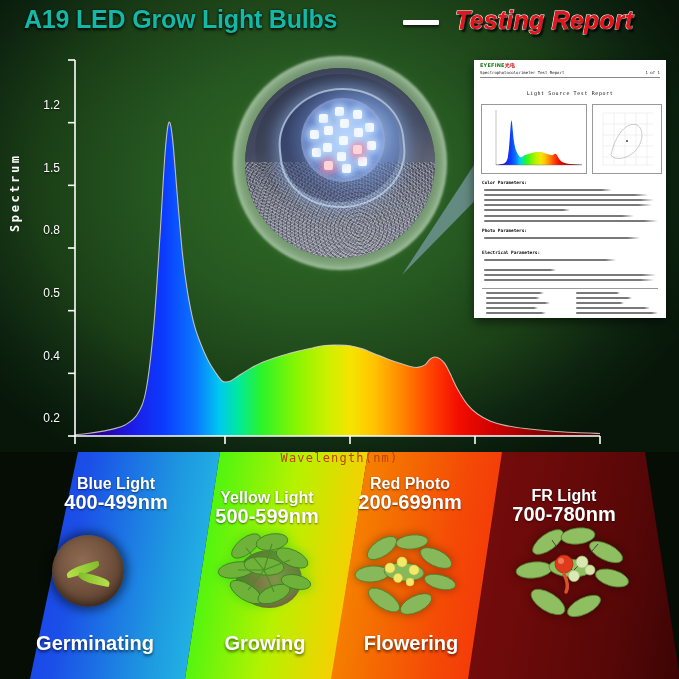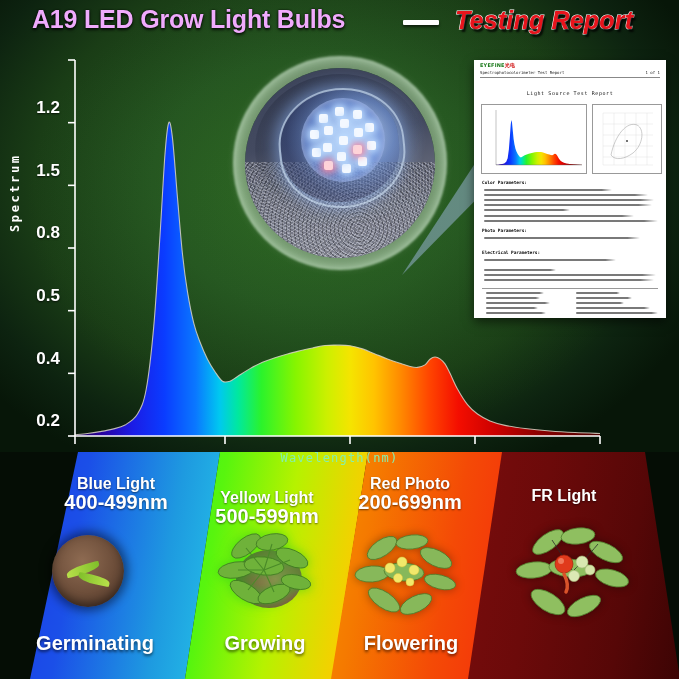--- a/index.html
+++ b/index.html
@@ -18,22 +18,22 @@
   }
   .green-panel:after{
     content:"";position:absolute;inset:0;
     background:radial-gradient(ellipse 75% 85% at 50% 45%, rgba(60,140,45,.18) 0%, rgba(0,0,0,0) 62%);
     pointer-events:none;
   }
 
   
   .header{position:absolute;left:0;top:0;width:679px;height:46px;z-index:40;}
   .title-main{
-    position:absolute;left:32px;top:5px;
-    font-size:25px;font-weight:bold;color:#f0abfc;
+    position:absolute;left:24px;top:5px;
+    font-size:25px;font-weight:bold;color:#14b8a6;
     letter-spacing:-0.2px;
     text-shadow:0 2px 3px rgba(0,0,0,.75), 0 0 2px rgba(0,0,0,.9);
     white-space:nowrap;
   }
   .title-dash{
     position:absolute;left:403px;top:20px;width:36px;height:5px;background:#fff;border-radius:1px;
     box-shadow:0 2px 3px rgba(0,0,0,.6);
   }
   .title-report{
     position:absolute;left:455px;top:6px;
@@ -49,26 +49,26 @@
   .chart-svg{position:absolute;left:0;top:0;}
   .ylabel{
     position:absolute;left:8px;top:186px;width:120px;
     transform:rotate(-90deg);transform-origin:left top;
     color:#fff;font-size:12px;font-weight:bold;letter-spacing:2.6px;
     font-family:"DejaVu Sans Mono",monospace;
     text-align:left;
   }
   .xlabel{
     position:absolute;left:0;top:451px;width:679px;text-align:center;
-    color:#86efac;font-size:12px;letter-spacing:1.2px;
+    color:#c2410c;font-size:12px;letter-spacing:1.2px;
     font-family:"DejaVu Sans Mono",monospace;z-index:45;
   }
   .tick-lab{position:absolute;color:#fff;font-weight:bold;font-size:15px;
     text-shadow:0 1px 2px rgba(0,0,0,.8);}
-  .ytick-lab{position:absolute;color:#fff;font-weight:bold;font-size:17px;
+  .ytick-lab{position:absolute;color:#fff;font-weight:normal;font-size:12px;
     text-align:right;width:44px;text-shadow:0 1px 2px rgba(0,0,0,.7);}
 
   
   .bulb-glow{
     position:absolute;left:233px;top:56px;width:214px;height:214px;border-radius:50%;
     background:radial-gradient(circle at 50% 50%, rgba(255,255,255,0) 62%, rgba(235,255,235,.92) 75%, rgba(255,255,255,0) 100%);
     z-index:12;filter:blur(1px);
   }
   .bulb-photo{
     position:absolute;left:245px;top:68px;width:190px;height:190px;border-radius:50%;
@@ -376,20 +376,21 @@
     <div class="band-label" style="left:172px;top:36px;width:190px;">
       <span class="l1">Yellow Light</span>
       <span class="l2">500-599nm</span>
     </div>
     <div class="band-label" style="left:320px;top:22px;width:180px;">
       <span class="l1">Red Photo</span>
       <span class="l2">200-699nm</span>
     </div>
     <div class="band-label" style="left:470px;top:34px;width:188px;">
       <span class="l1">FR Light</span>
+      <span class="l2">700-780nm</span>
     </div>
 
     <div class="plant" style="left:52px;top:83px;width:72px;height:72px;">
       <div style="position:absolute;inset:0;border-radius:50%;
           background:radial-gradient(circle at 42% 36%, #8e6b52 0%, #6d4e3a 52%, #4a3326 100%);
           box-shadow:0 0 10px 4px rgba(0,0,0,.45), inset 0 -4px 8px rgba(0,0,0,.4);"></div>
       <div style="position:absolute;left:14px;top:30px;width:34px;height:9px;border-radius:60% 10% 60% 10%;
           background:linear-gradient(90deg,#b8e04a,#7fbf2a);transform:rotate(-16deg);"></div>
       <div style="position:absolute;left:26px;top:40px;width:32px;height:9px;border-radius:10% 60% 10% 60%;
           background:linear-gradient(90deg,#7fbf2a,#b8e04a);transform:rotate(12deg);"></div>

